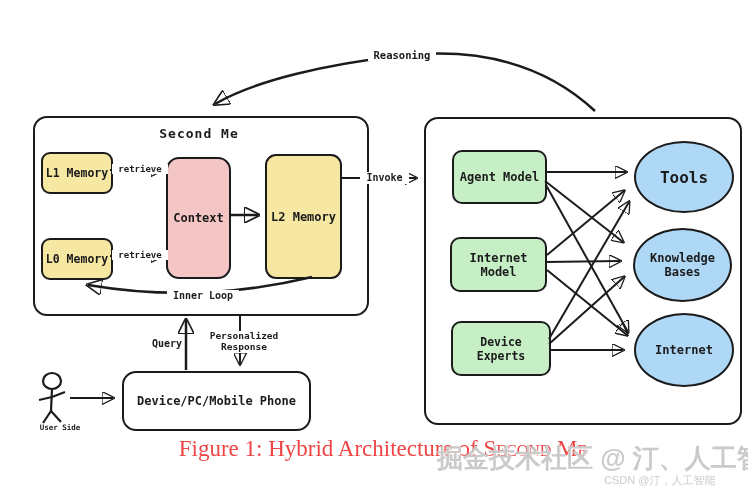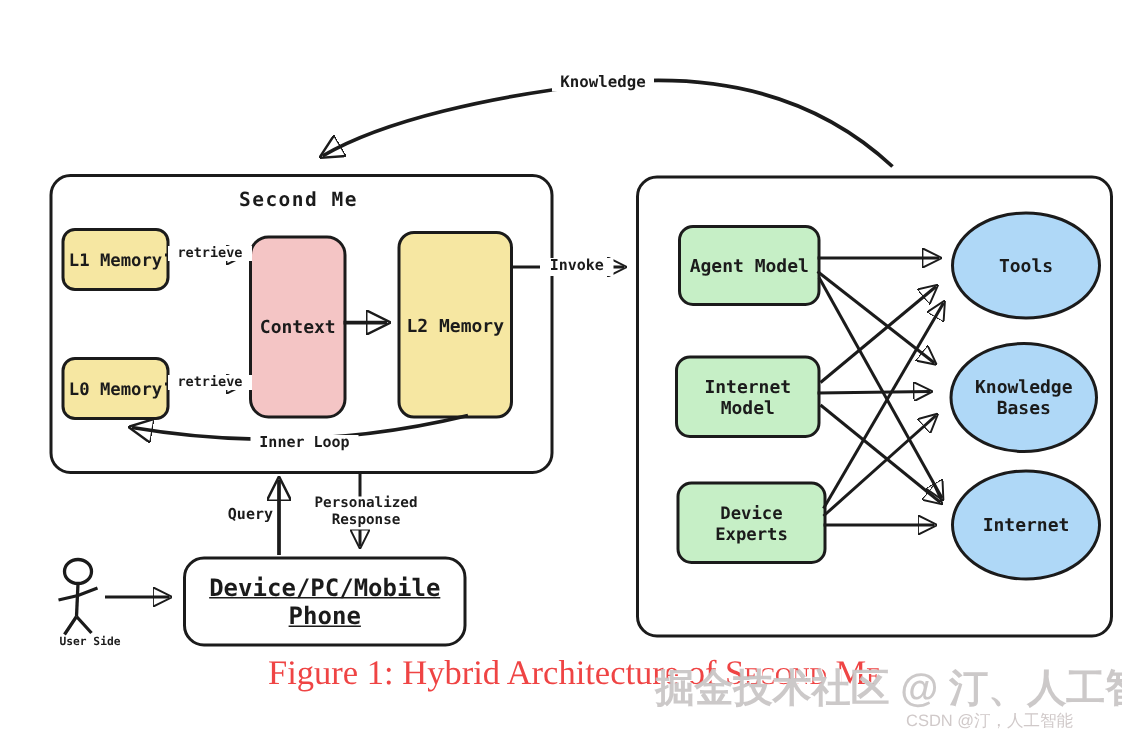--- a/index.html
+++ b/index.html
@@ -21,32 +21,32 @@
   .lbl{position:absolute;color:#1b1b1b;font-weight:bold;z-index:6;text-align:center;
        font-family:"DejaVu Sans Mono",monospace;line-height:1.15;}
   .lbl.bg{background:#fff;padding:0 2px;}
 
   svg.overlay{position:absolute;left:0;top:0;z-index:4;pointer-events:none;}
   svg.overlay path, svg.overlay line{stroke:#1b1b1b;fill:none;}
 
   
   #second-me-box{left:33px;top:116px;width:332px;height:196px;}
   #network-box{left:424px;top:117px;width:314px;height:304px;}
-  #device-box{left:122px;top:371px;width:185px;height:56px;border-radius:14px;background:#fff;font-size:16px;text-decoration:underline;}
+  #device-box{left:122px;top:371px;width:185px;height:56px;border-radius:14px;background:#fff;font-size:12px;}
 
   #l1-memory{left:41px;top:152px;width:68px;height:38px;font-size:11.5px;border-radius:9px;text-align:right;}
   #l0-memory{left:41px;top:238px;width:68px;height:38px;font-size:11.5px;border-radius:9px;}
   #context-box{left:166px;top:157px;width:61px;height:118px;font-size:12px;border-radius:13px;}
   #l2-memory{left:265px;top:154px;width:73px;height:121px;font-size:12px;border-radius:11px;}
 
   #agent-model{left:452px;top:150px;width:91px;height:50px;font-size:12px;}
   #reasoning-model{left:450px;top:237px;width:93px;height:51px;font-size:12px;}
   #human-experts{left:451px;top:321px;width:96px;height:51px;font-size:11.5px;}
 
-  #tools-ellipse{left:634px;top:141px;width:96px;height:68px;font-size:12px;}
+  #tools-ellipse{left:634px;top:141px;width:96px;height:68px;font-size:16px;}
   #knowledge-ellipse{left:633px;top:228px;width:95px;height:70px;font-size:12px;}
   #internet-ellipse{left:634px;top:313px;width:96px;height:70px;font-size:12px;}
 
   
   #second-me-title{left:33px;top:127px;width:332px;font-size:13px;letter-spacing:1px;}
   #retrieve-top{left:112px;top:164px;width:52px;font-size:9px;}
   #retrieve-bottom{left:112px;top:250px;width:52px;font-size:9px;}
   #inner-loop-label{left:167px;top:290px;width:68px;font-size:10px;}
   #invoke-label{left:360px;top:172px;width:45px;font-size:10px;}
   #response-label{left:368px;top:49px;width:64px;font-size:10.5px;}
@@ -146,21 +146,21 @@
       <path d="M 39 400 L 52 397 L 65 392" stroke-width="2.2"></path>
       <path d="M 51 411 L 43 423 M 51 411 L 61 422" stroke-width="2.2"></path>
     </g>
   </svg>
 
   <div class="lbl" id="second-me-title">Second Me</div>
   <div class="lbl bg" id="retrieve-top">retrieve</div>
   <div class="lbl bg" id="retrieve-bottom">retrieve</div>
   <div class="lbl bg" id="inner-loop-label">Inner Loop</div>
   <div class="lbl bg" id="invoke-label">Invoke</div>
-  <div class="lbl bg" id="response-label">Knowledge</div>
+  <div class="lbl bg" id="response-label">Reasoning</div>
   <div class="lbl" id="query-label">Query</div>
   <div class="lbl bg" id="personalized-label">Personalized Response</div>
   <div class="lbl" id="user-side-label">User Side</div>
 
   <div id="caption">
     <span>Figure 1: Hybrid Architecture of </span><span class="sc">Second Me</span>
   </div>
 
   <div id="wm-large">掘金技术社区 @ 汀、人工智能</div>
   <div id="wm-small">CSDN @汀，人工智能</div>

